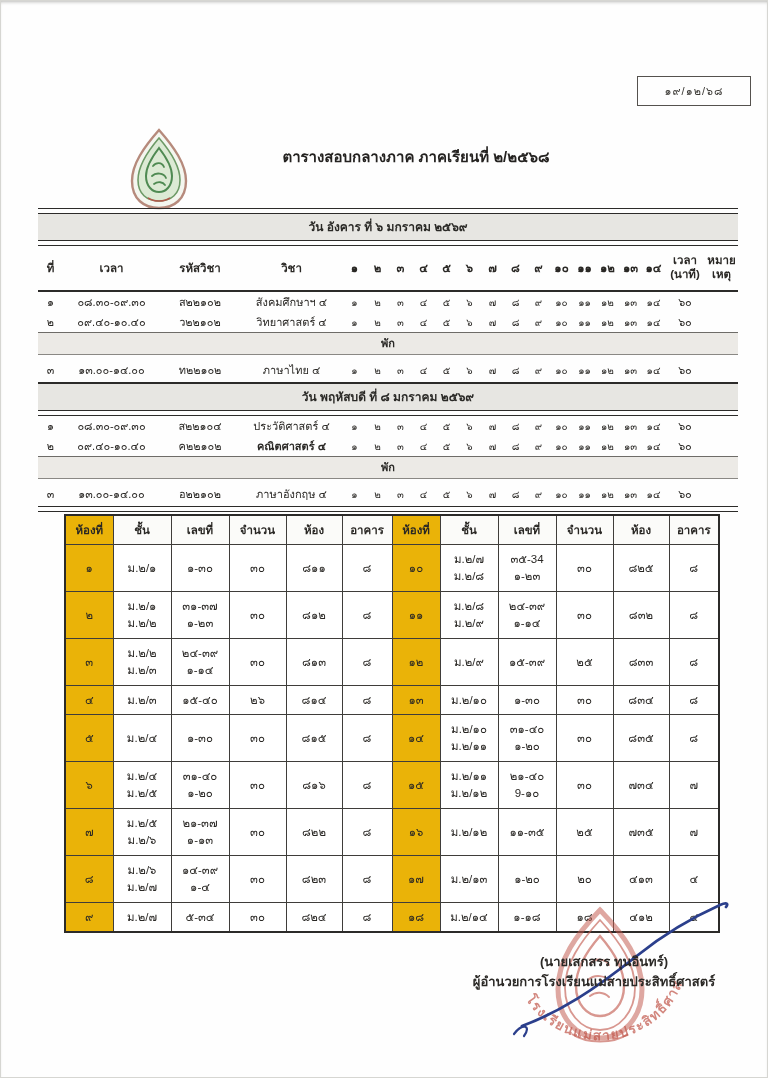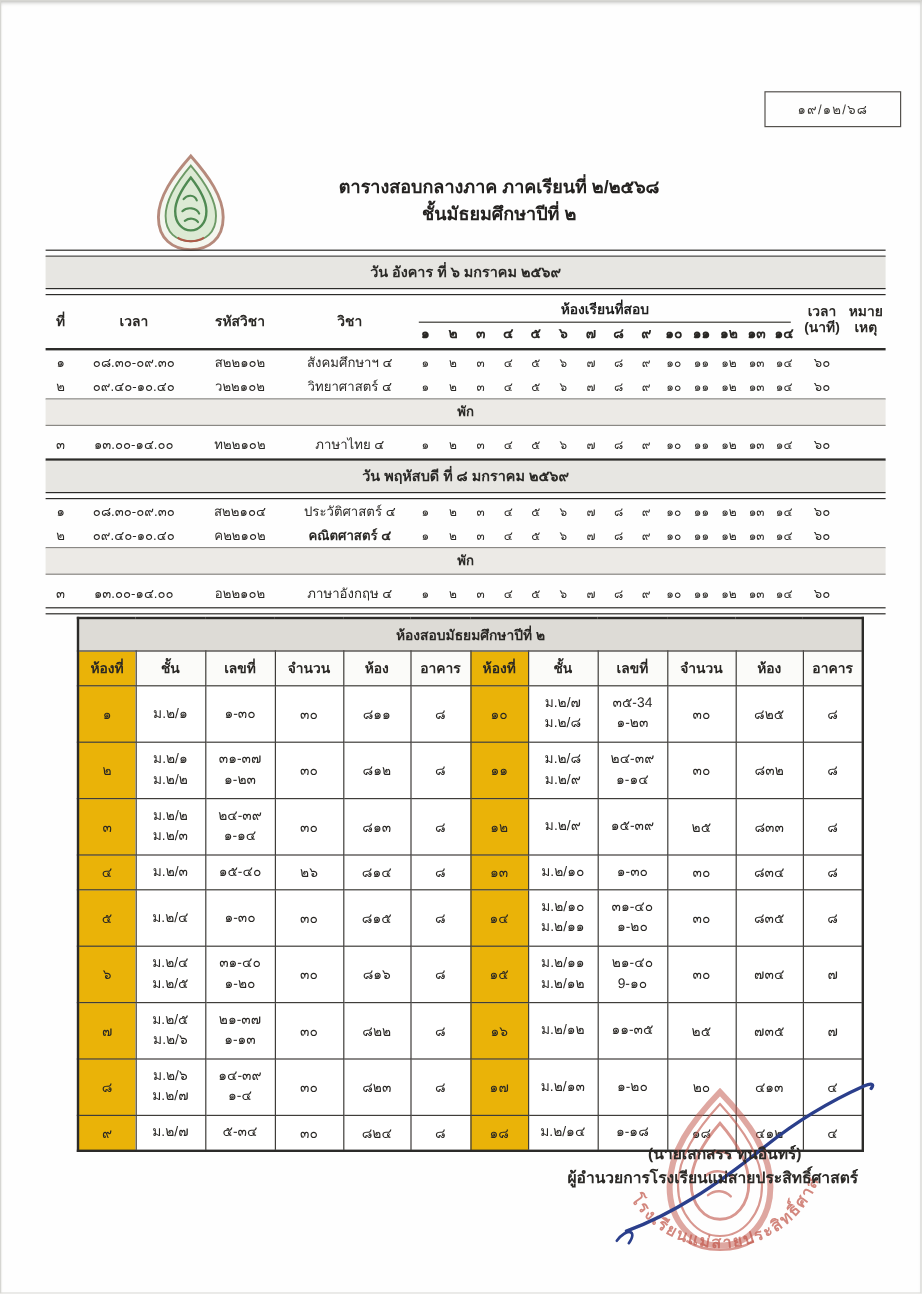--- a/index.html
+++ b/index.html
@@ -70,34 +70,32 @@
       <path d="M39,4 C54,21 66,38 66,55 C66,73 54,82 39,82 C24,82 12,73 12,55 C12,38 24,21 39,4 Z" fill="#f4f6ef" stroke="#b68a7c" stroke-width="2.4"></path>
       <path d="M39,12 C51,26 60,40 60,54 C60,68 51,75 39,75 C27,75 18,68 18,54 C18,40 27,26 39,12 Z" fill="#dcead4" stroke="#6d9a66" stroke-width="1.6"></path>
       <path d="M39,22 C46,31 52,41 52,50 C52,60 46,66 39,66 C32,66 26,60 26,50 C26,41 32,31 39,22 Z" fill="none" stroke="#4f8a52" stroke-width="2"></path>
       <path d="M33,40 C36,36 42,36 44,41 M32,50 C36,46 44,47 46,52 M34,58 C38,55 43,56 45,59" fill="none" stroke="#4f8a52" stroke-width="1.8" stroke-linecap="round"></path>
       <path d="M28,72 C34,76 44,76 50,72" fill="none" stroke="#b05a4a" stroke-width="1.6"></path>
     </svg>
   </div>
 
   <div class="title-block">
     <div class="title-line">ตารางสอบกลางภาค ภาคเรียนที่ ๒/๒๕๖๘</div>
-    <div class="title-line">ชั้นมัธยมศึกษาปีที่ ๒</div>
   </div>
 
   <div class="schedule" id="schedule">
       <div class="sline-double"></div>
       <div class="sband">วัน อังคาร ที่ ๖ มกราคม ๒๕๖๙</div>
       <div class="sline-double"></div>
       <div class="srow shead" style="height: 44px;">
         <div class="scell" style="width: 25px;">ที่</div>
         <div class="scell" style="width: 97px;">เวลา</div>
         <div class="scell" style="width: 80px;">รหัสวิชา</div>
         <div class="scell" style="width: 103px;">วิชา</div>
         <div class="mid-group" style="width: 322px;">
-          <div class="mid-top">ห้องเรียนที่สอบ</div>
           <div class="mid-nums">
             <div class="scell roomnum" style="width: 23px;">๑</div>
             <div class="scell roomnum" style="width: 23px;">๒</div>
             <div class="scell roomnum" style="width: 23px;">๓</div>
             <div class="scell roomnum" style="width: 23px;">๔</div>
             <div class="scell roomnum" style="width: 23px;">๕</div>
             <div class="scell roomnum" style="width: 23px;">๖</div>
             <div class="scell roomnum" style="width: 23px;">๗</div>
             <div class="scell roomnum" style="width: 23px;">๘</div>
             <div class="scell roomnum" style="width: 23px;">๙</div>
@@ -270,23 +268,20 @@
         <col style="width:50px">
       <col style="width:48px">
         <col style="width:58px">
         <col style="width:58px">
       <col style="width:57px">
         <col style="width:56px">
         <col style="width:50px">
     </colgroup>
     <tbody id="room-table-body">
         <tr>
-          <td class="rt-title" colspan="12">ห้องสอบมัธยมศึกษาปีที่ ๒</td>
-        </tr>
-        <tr>
           <th class="rt-h shadecol">ห้องที่</th>
           <th class="rt-h">ชั้น</th>
           <th class="rt-h">เลขที่</th>
           <th class="rt-h">จำนวน</th>
           <th class="rt-h">ห้อง</th>
           <th class="rt-h">อาคาร</th>
           <th class="rt-h shadecol">ห้องที่</th>
           <th class="rt-h">ชั้น</th>
           <th class="rt-h">เลขที่</th>
           <th class="rt-h">จำนวน</th>

